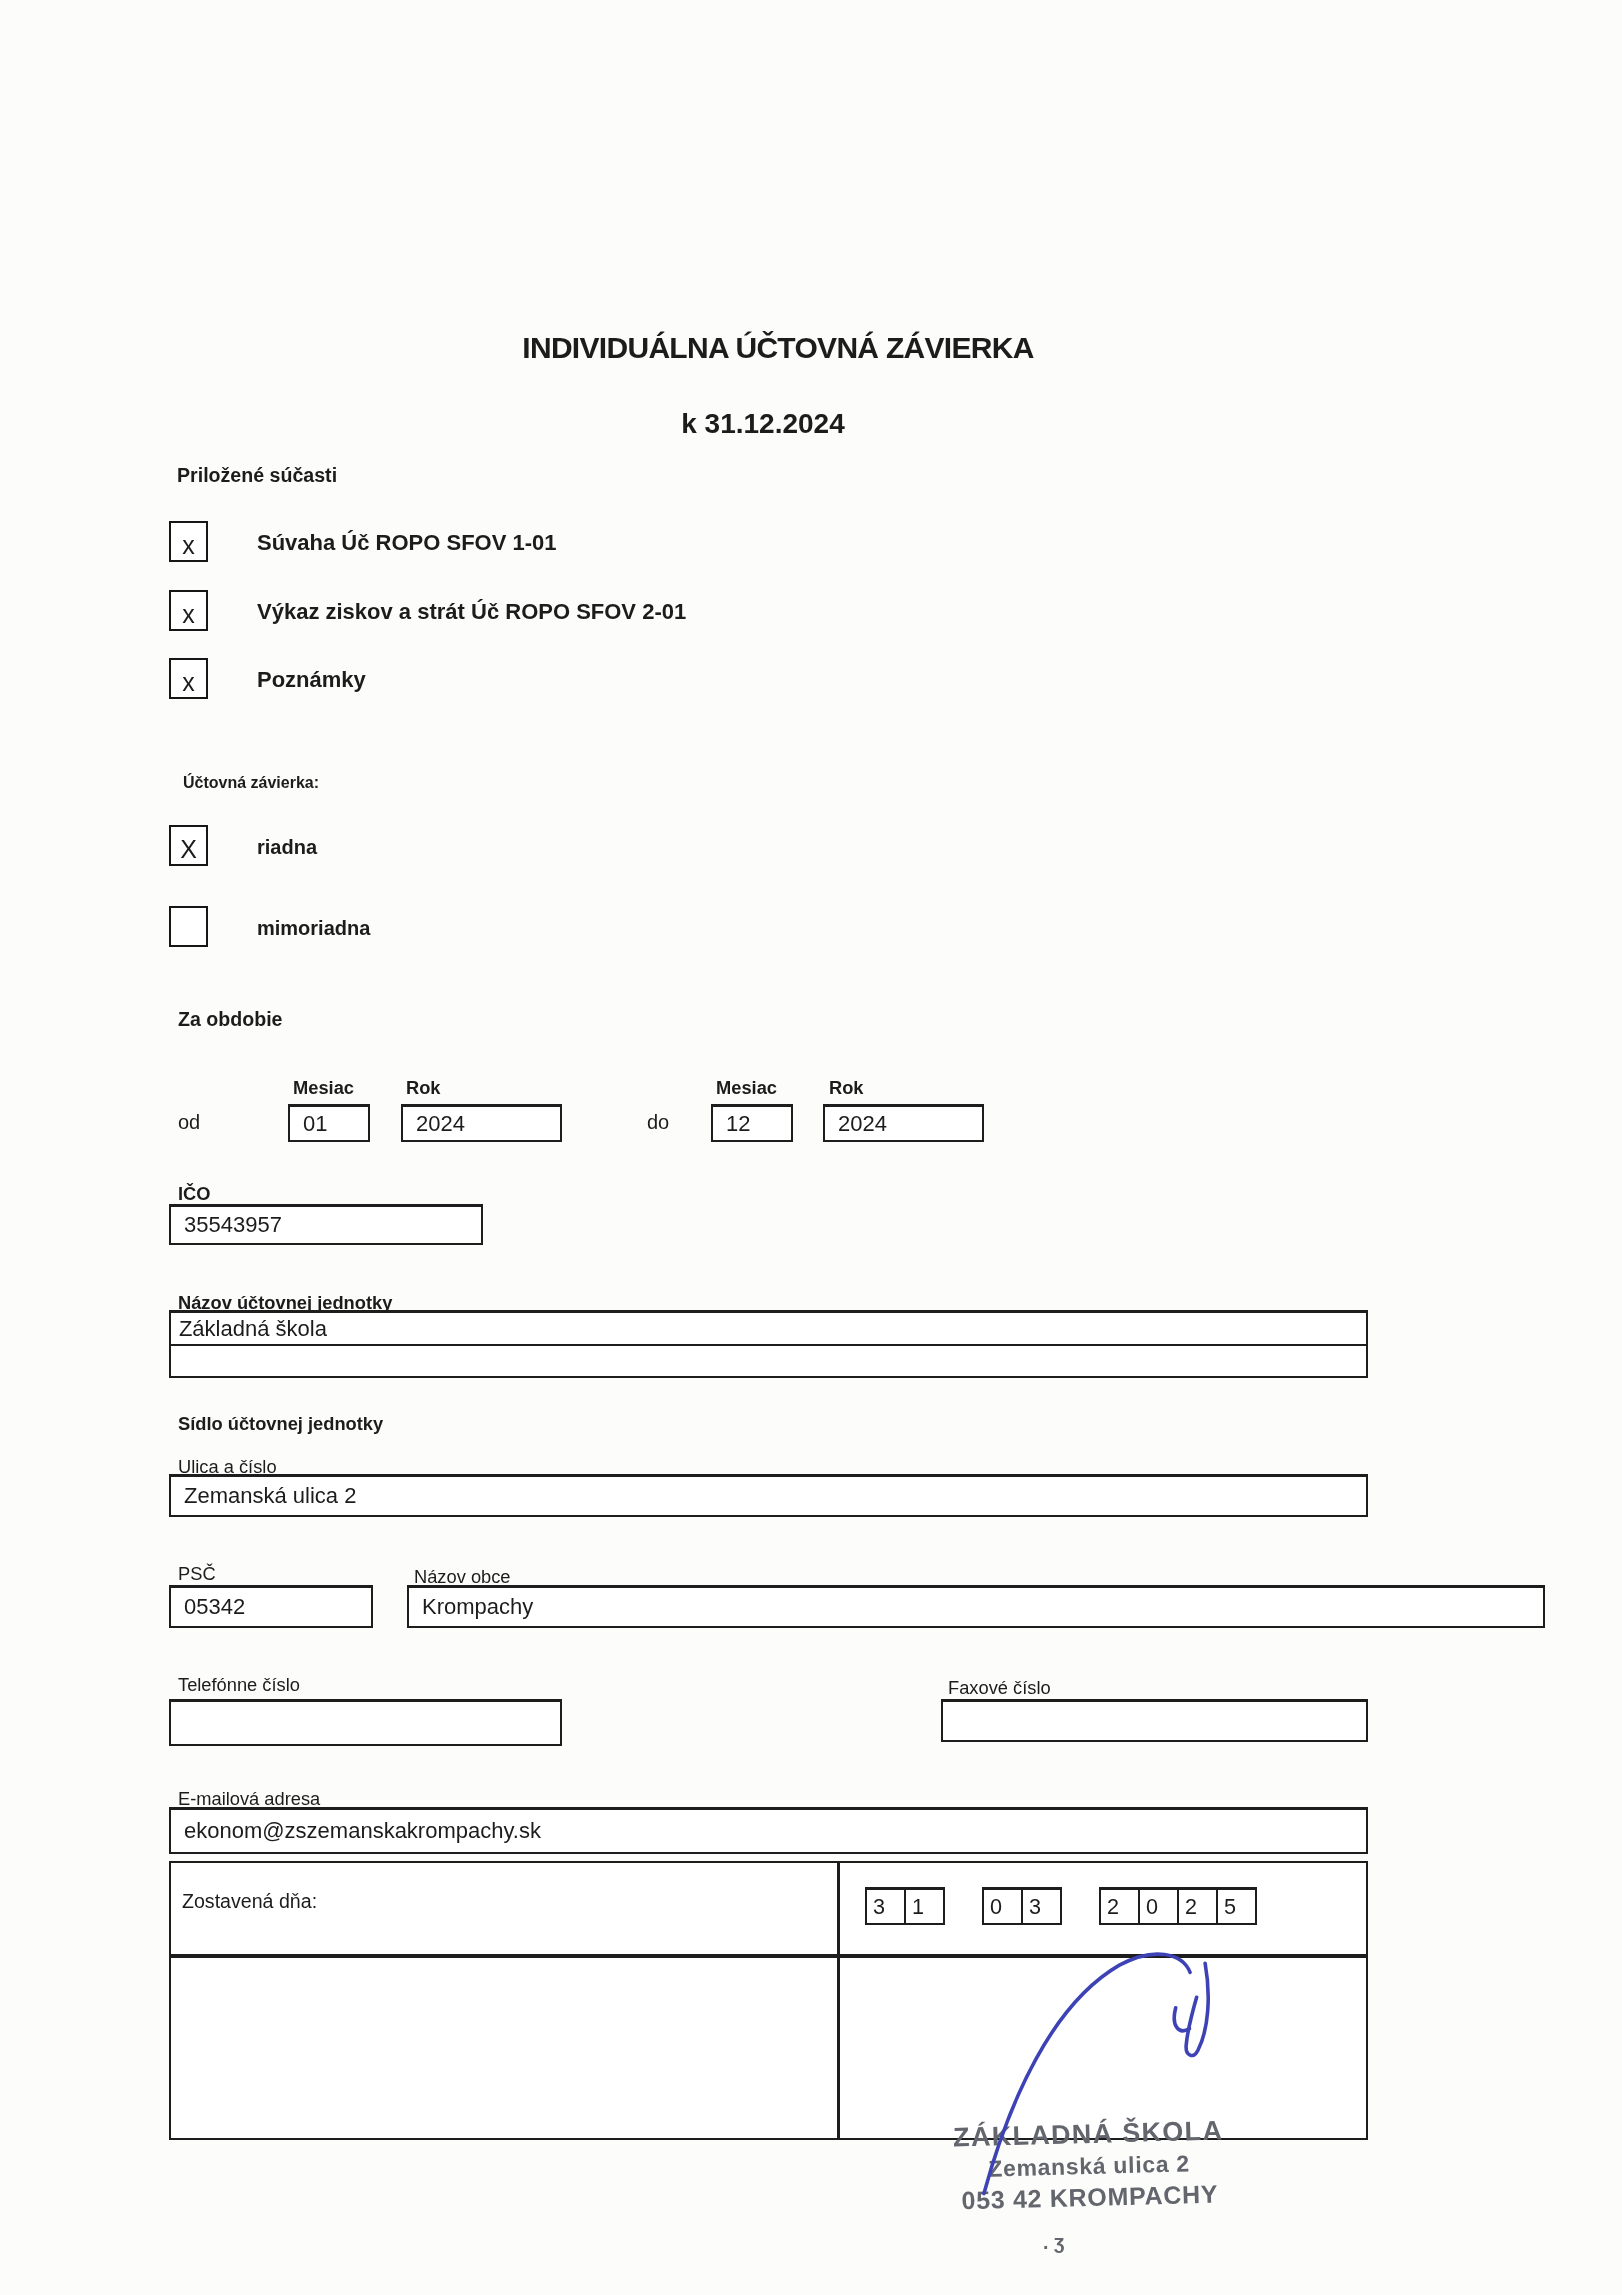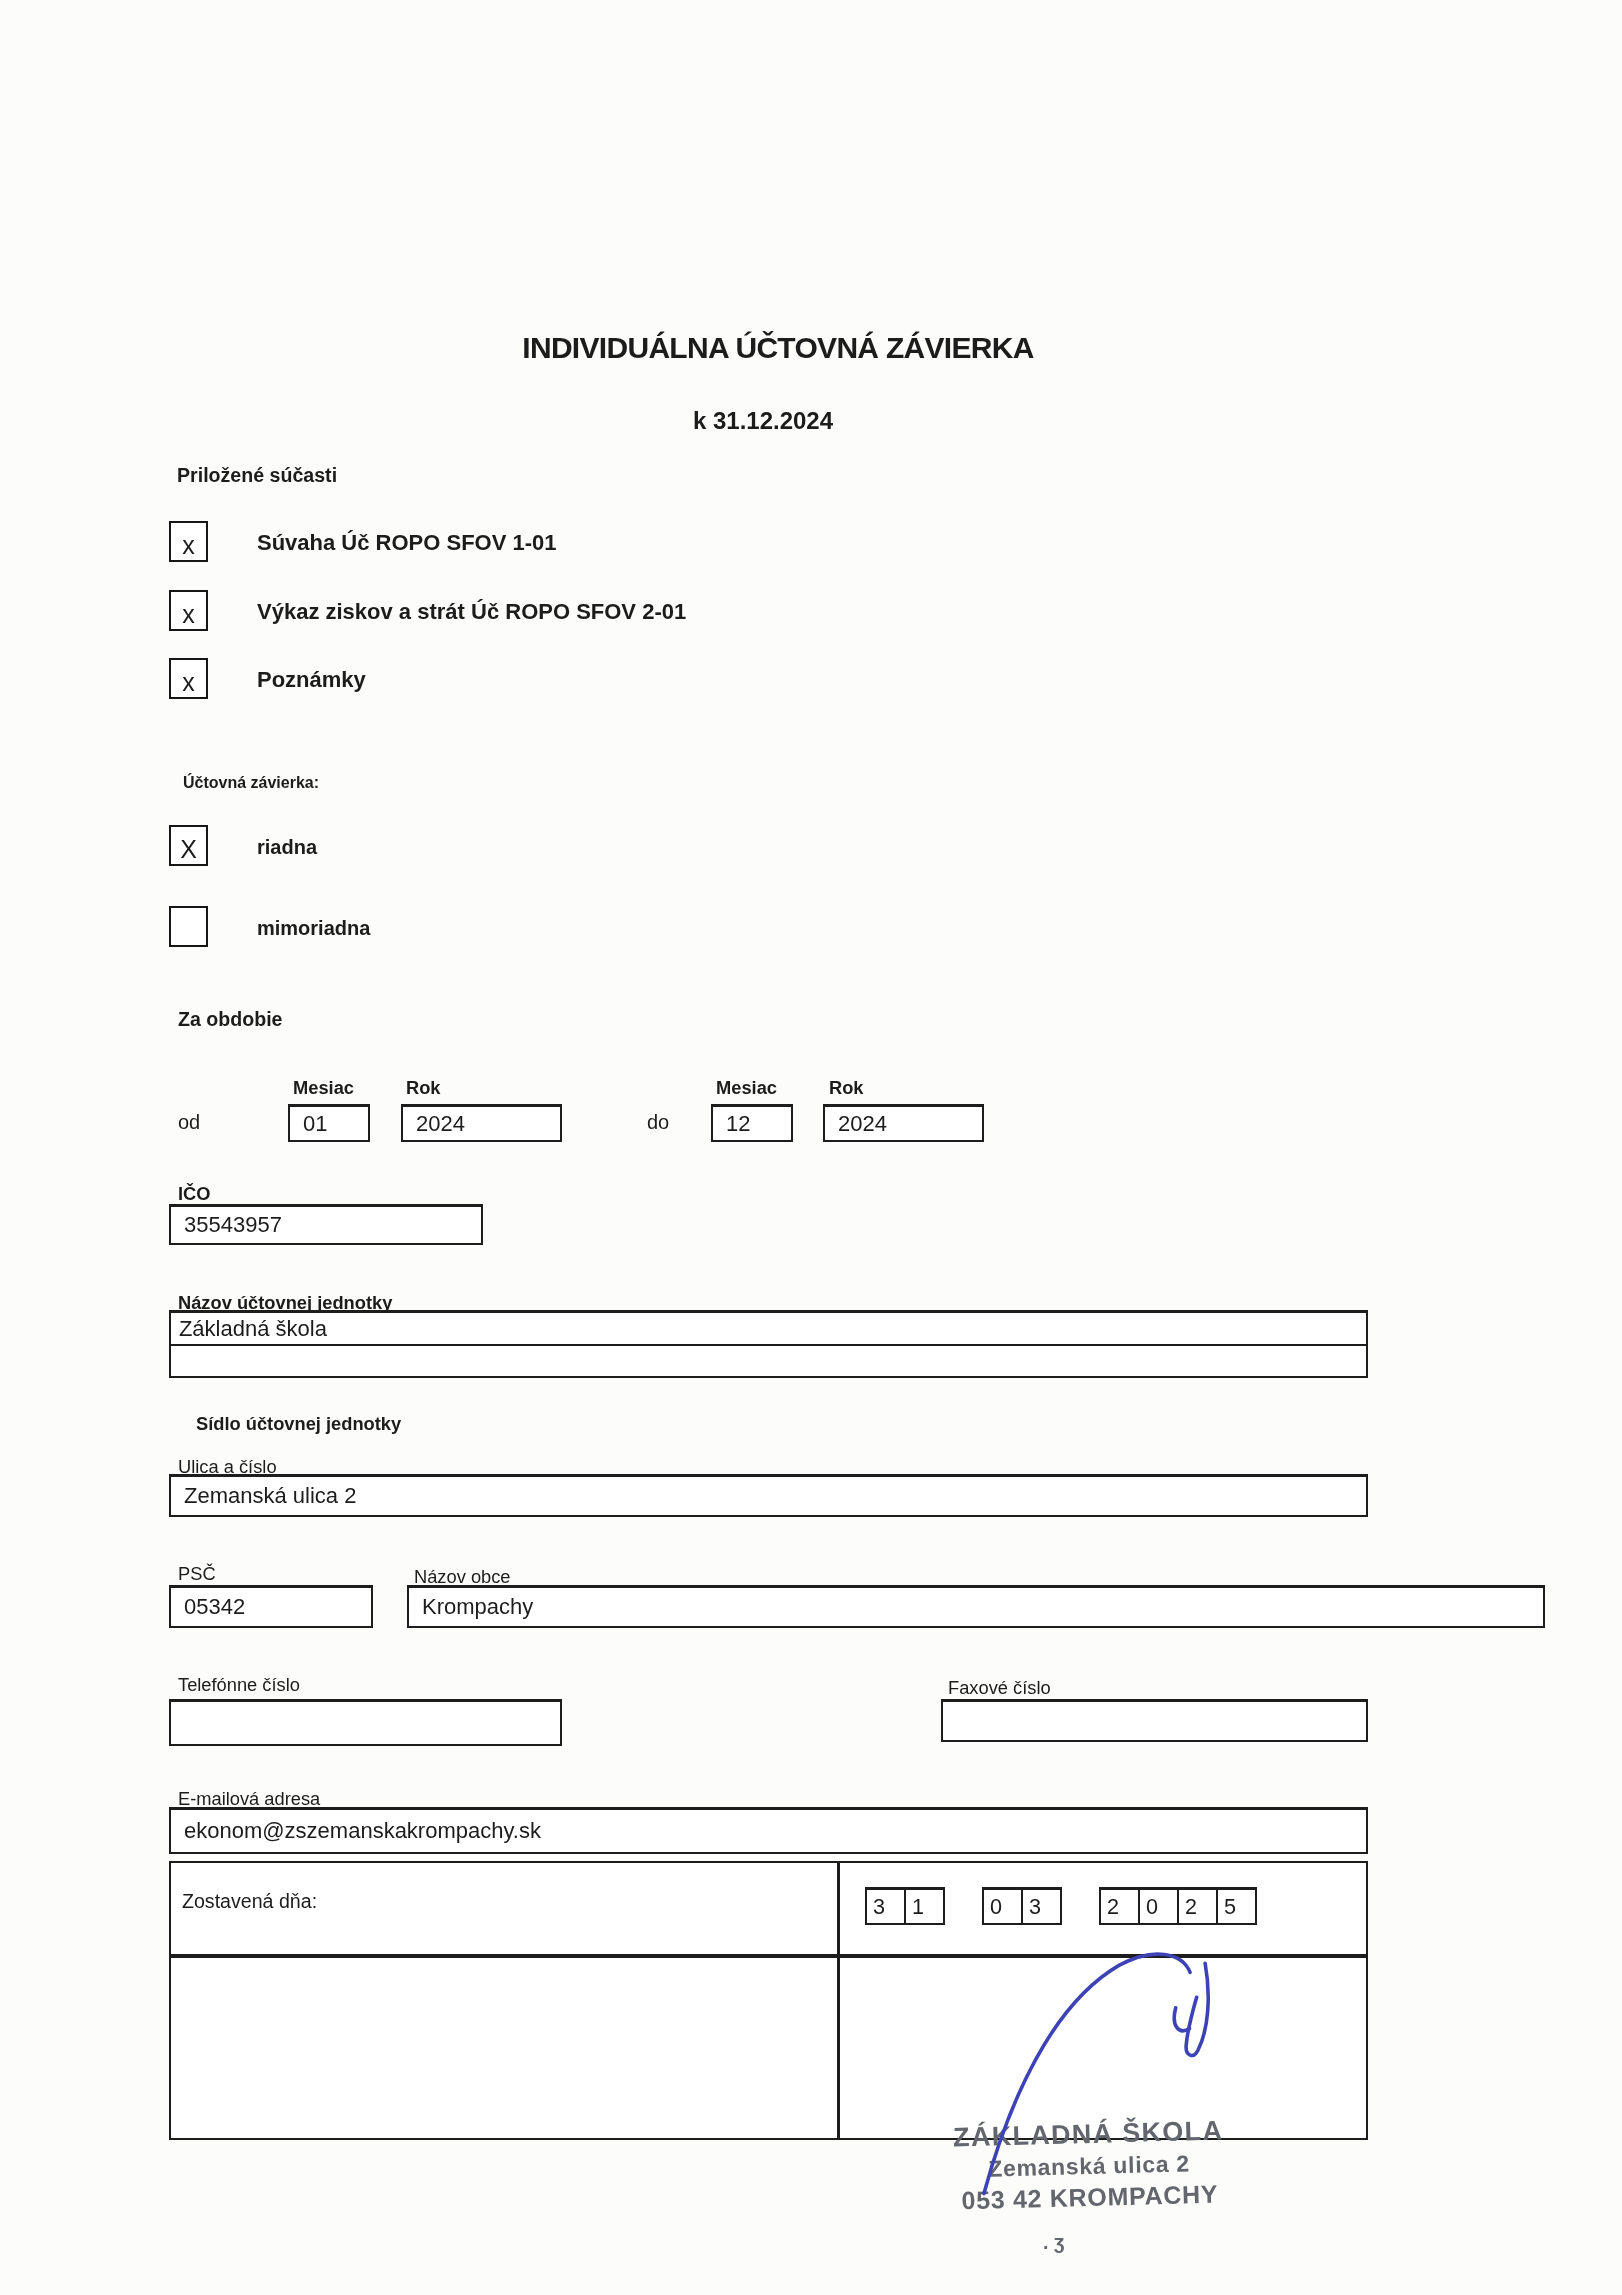--- a/index.html
+++ b/index.html
@@ -4,21 +4,21 @@
 <style>
   html,body{margin:0;padding:0;background:#e8e8e8;}
   .page{
     position:relative;width:1623px;height:2295px;background:#fcfcfb;
     font-family:"Liberation Sans",sans-serif;color:var(--ink,#1c1c1c);
     overflow:hidden;margin:0 auto;
   }
   .t{position:absolute;white-space:nowrap;font-size:18.3px;line-height:1.25;}
   .bold{font-weight:bold;}
   .title{font-size:30px;letter-spacing:-0.7px;transform:translateX(-50%);}
-  .subtitle{font-size:24px;transform:translateX(-50%);}
+  .subtitle{font-size:28px;transform:translateX(-50%);}
   .box{
     position:absolute;border:2px solid #1d1d1d;border-top-width:3.3px;background:#fff;
     box-sizing:border-box;display:flex;align-items:center;padding-left:13px;
     font-size:22px;white-space:nowrap;
   }
   .cb{
     position:absolute;width:39px;height:41px;border:2.6px solid #161616;background:#fff;
     box-sizing:border-box;display:flex;align-items:flex-end;justify-content:center;
     font-size:25px;line-height:1;padding-bottom:2px;
   }
@@ -109,21 +109,21 @@
     <span>35543957</span>
   </div>
 
   <div class="t bold" style="left:178px;top:1292px;">Názov účtovnej jednotky</div>
   <div class="box" style="left:169px;top:1310px;width:1199px;height:68px;padding-left:0;align-items:stretch;">
     <div style="position:absolute;left:0;top:0;width:100%;height:33px;border-bottom:2px solid #1d1d1d;display:flex;align-items:center;padding-left:7.9px;box-sizing:border-box;">
       <span>Základná škola</span>
     </div>
   </div>
 
-  <div class="t bold" style="left:196px;top:1413px;text-align:right;">Sídlo účtovnej jednotky</div>
+  <div class="t bold" style="left:178px;top:1413px;text-align:right;">Sídlo účtovnej jednotky</div>
 
   <div class="t" style="left:178px;top:1456px;">Ulica a číslo</div>
   <div class="box" style="left:169px;top:1474px;width:1199px;height:43px;">
     <span>Zemanská ulica 2</span>
   </div>
 
   <div class="t" style="left:178px;top:1563px;">PSČ</div>
   <div class="box" style="left:169px;top:1585px;width:204px;height:43px;">
     <span>05342</span>
   </div>

